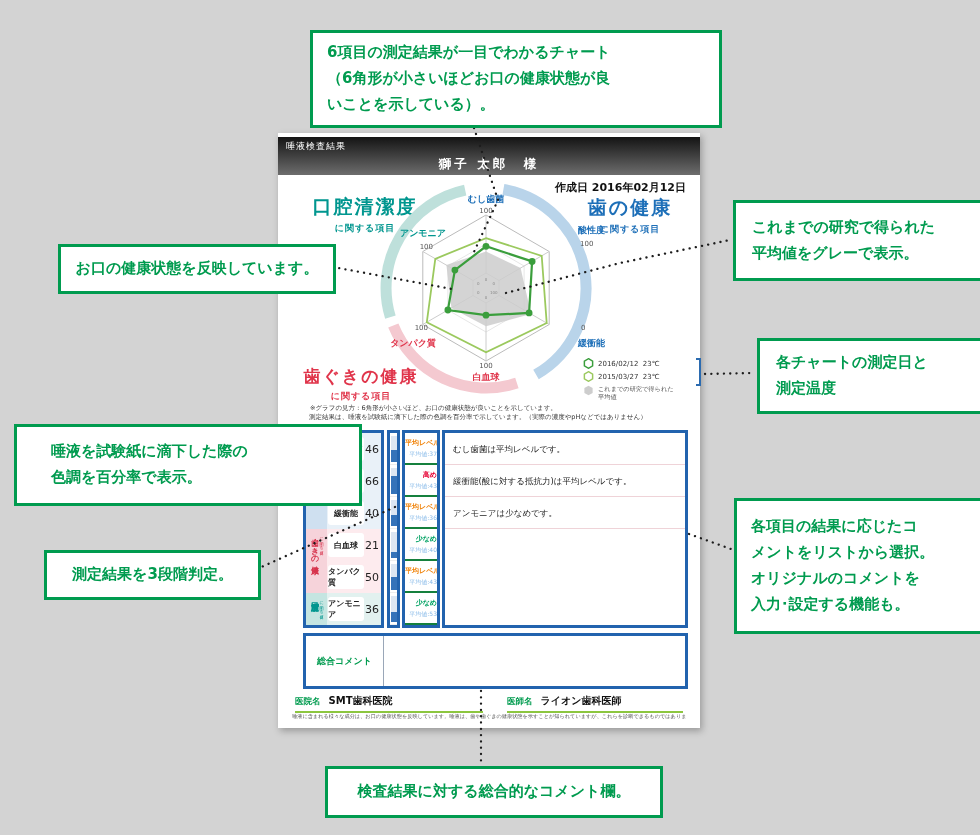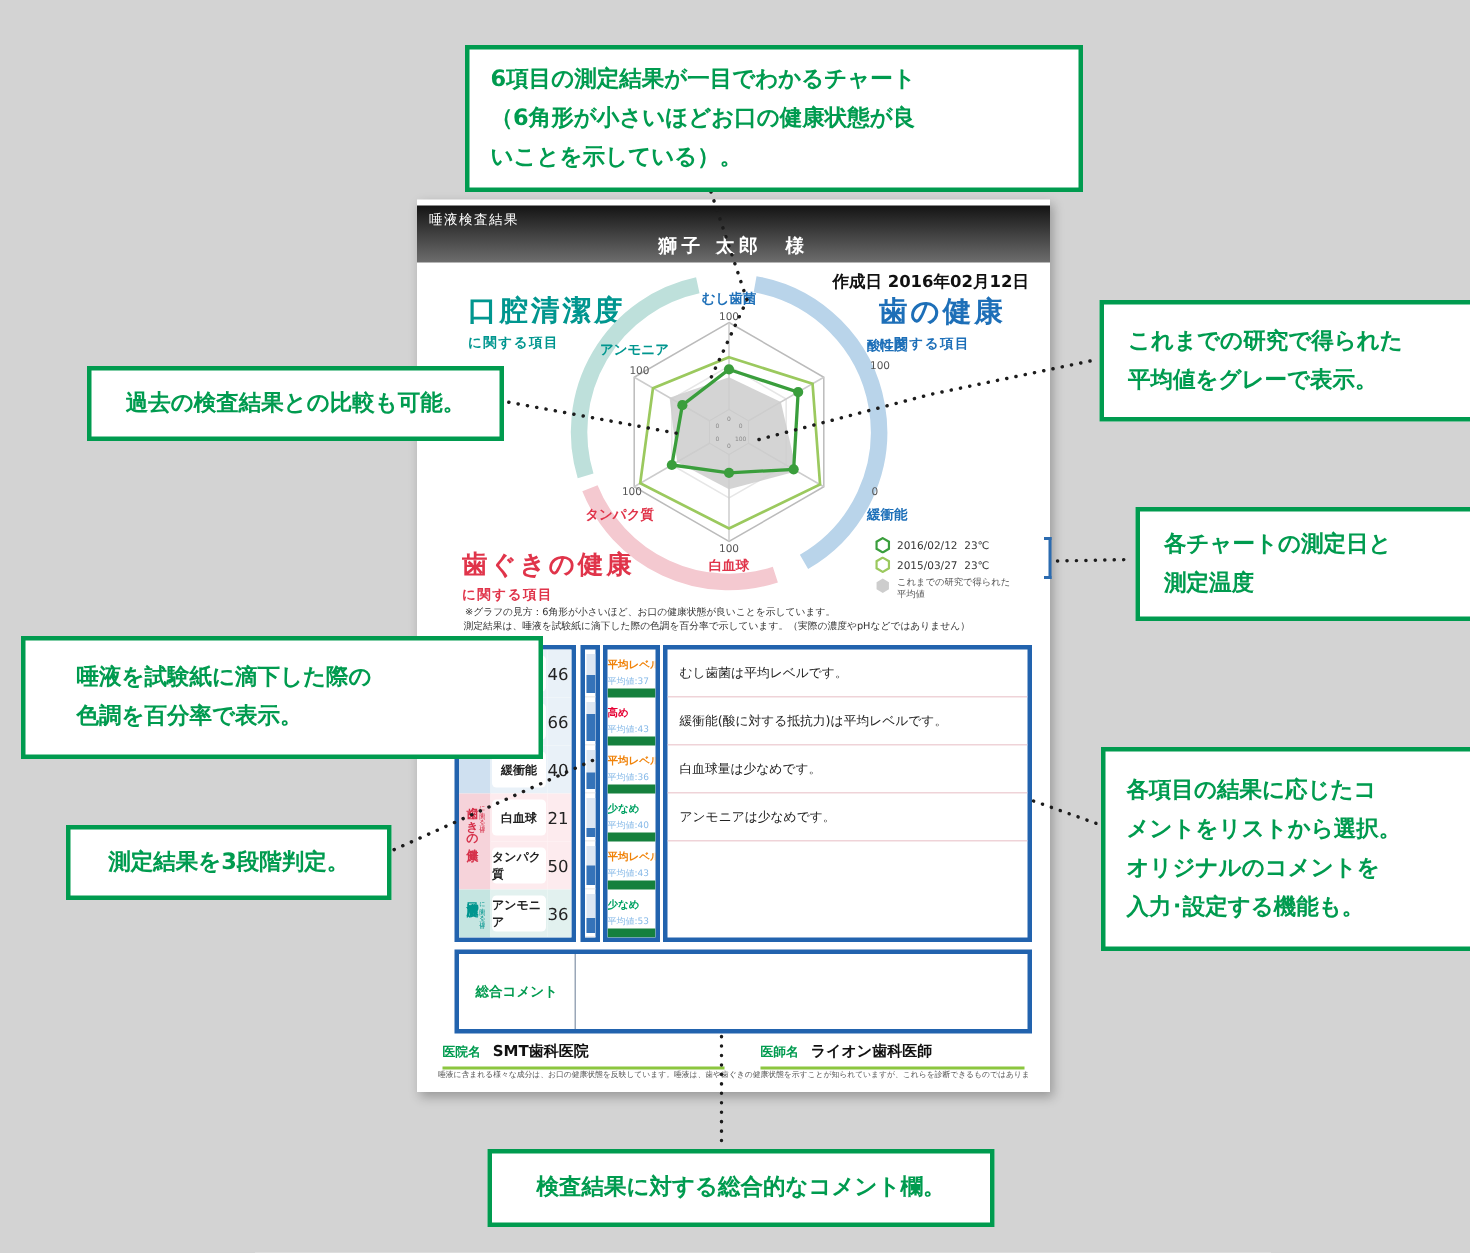--- a/index.html
+++ b/index.html
@@ -4,21 +4,21 @@
 <style>
   html,body{margin:0;padding:0;}
   .canvas{position:relative;width:980px;height:835px;background:#d3d3d3;font-family:"DejaVu Sans",sans-serif;overflow:hidden;}
   
   .doc{position:absolute;left:278px;top:133px;width:422px;height:595px;background:#fff;box-shadow:2px 3px 7px rgba(0,0,0,.28);}
   .doc *{box-sizing:border-box;}
   .hdr{position:absolute;left:0;top:4px;width:100%;height:38px;background:linear-gradient(#141414,#6d6d6d);color:#fff;}
   .hdr .t{font-size:9px;padding:3px 12px 0 8px;letter-spacing:1px;}
   .hdr .n{text-align:center;font-size:12.5px;font-weight:bold;letter-spacing:3px;margin-top:3px;}
   .created{position:absolute;right:14px;top:47px;font-size:11px;font-weight:bold;color:#111;}
-  .cat{position:absolute;text-align:left;font-weight:bold;margin-left:12px;}
+  .cat{position:absolute;text-align:center;font-weight:bold;}
   .cat .big{letter-spacing:2px;}
   .cat .sub{font-size:9px;margin-top:2px;letter-spacing:1px;}
   .cat-clean{left:22px;top:61px;width:130px;color:#00968f;}
   .cat-clean .big{font-size:19px;}
   .cat-teeth{left:296px;top:62px;width:112px;color:#1d6fb8;}
   .cat-teeth .big{font-size:19px;}
   .cat-gums{left:18px;top:232px;width:130px;color:#e0344a;}
   .cat-gums .big{font-size:17px;}
   .radar{position:absolute;left:0;top:50px;width:422px;height:260px;}
   .ax-label{font-size:9px;font-weight:bold;}
@@ -45,21 +45,21 @@
   .g-clean{grid-row:6/span 1;background:#c5e5e1;color:#00968f;}
   .cell-i{display:flex;align-items:center;justify-content:center;font-size:8px;font-weight:bold;color:#222;}
   .cell-v{display:flex;align-items:center;justify-content:flex-start;font-size:11px;font-weight:normal;color:#222;}
   .bg-a{background:#e9f1f8;}
   .bg-b{background:#fdebee;}
   .bg-c{background:#e2f1ef;}
   .pill{background:#fff;border-radius:3px;margin:4px 1px;flex:1;display:flex;align-items:center;justify-content:center;height:24px;}
   .gauge{height:32px;display:flex;align-items:center;justify-content:center;border-bottom:1px solid #eee;}
   .g-track{position:relative;width:6px;height:26px;background:#dce6f2;}
   .g-fill{position:absolute;bottom:0;left:0;width:100%;background:#3573b9;}
-  .rrow{height:32px;text-align:left;border-bottom:6px solid #15803d;padding-top:5px;overflow:hidden;}
+  .rrow{height:32px;text-align:right;border-bottom:2px solid #15803d;padding-top:5px;overflow:hidden;}
   .rword{font-size:7px;font-weight:bold;white-space:nowrap;}
   .ravg{font-size:6px;color:#86b9e8;margin-top:2px;white-space:nowrap;}
   .rt-avg{color:#f0830a;}
   .rt-high{color:#e60033;}
   .rt-low{color:#00a263;}
   .crow{height:32px;line-height:32px;padding-left:8px;font-size:8.5px;color:#222;border-bottom:1px solid #efd3d8;white-space:nowrap;overflow:hidden;}
   
   .overall{position:absolute;left:25px;top:500px;width:385px;height:56px;border:3px solid #2263ae;background:#fff;display:flex;}
   .ov-label{width:78px;border-right:1px solid #9aa7b8;display:flex;align-items:center;justify-content:center;font-size:9px;font-weight:bold;color:#009b4f;}
   .ov-text{flex:1;padding:6px 8px;font-size:8.3px;line-height:1.5;color:#222;}
@@ -276,21 +276,20 @@
         </div>
       <div class="rrow">
           <div class="rword rt-low">少なめ</div>
           <div class="ravg">平均値:53</div>
         </div>
     </div>
 
     <div class="bluebox box-com">
       <div class="crow">むし歯菌は平均レベルです。</div>
       <div class="crow">緩衝能(酸に対する抵抗力)は平均レベルです。</div>
-      <div class="crow">白血球量は少なめです。</div>
       <div class="crow">アンモニアは少なめです。</div>
     </div>
 
     <div class="overall">
       <div class="ov-label">総合コメント</div>
     </div>
 
     <div class="clinic clinic1">
       <span class="lab">医院名</span><span>SMT歯科医院</span>
     </div>
@@ -304,21 +303,21 @@
 （6角形が小さいほどお口の健康状態が良
 いことを示している）。</div>
   <div class="co co-r1">これまでの研究で得られた
 平均値をグレーで表示。</div>
   <div class="co co-r2">各チャートの測定日と
 測定温度</div>
   <div class="co co-r3">各項目の結果に応じたコ
 メントをリストから選択。
 オリジナルのコメントを
 入力･設定する機能も。</div>
-  <div class="co co-l1">過去の検査結果との比較も可能。</div>
+  <div class="co co-l1">お口の健康状態を反映しています。</div>
   <div class="co co-l2">唾液を試験紙に滴下した際の
 色調を百分率で表示。</div>
   <div class="co co-l3">測定結果を3段階判定。</div>
   <div class="co co-bot">検査結果に対する総合的なコメント欄。</div>
 
   <svg class="overlay">
     <polyline class="dots" points="470,116 498,200 473,254"></polyline>
     <polyline class="dots" points="506,293 620,263 730,240"></polyline>
     <polyline class="dots" points="705,374 754,373"></polyline>
     <polyline class="dots" points="689,534 731,549"></polyline>

